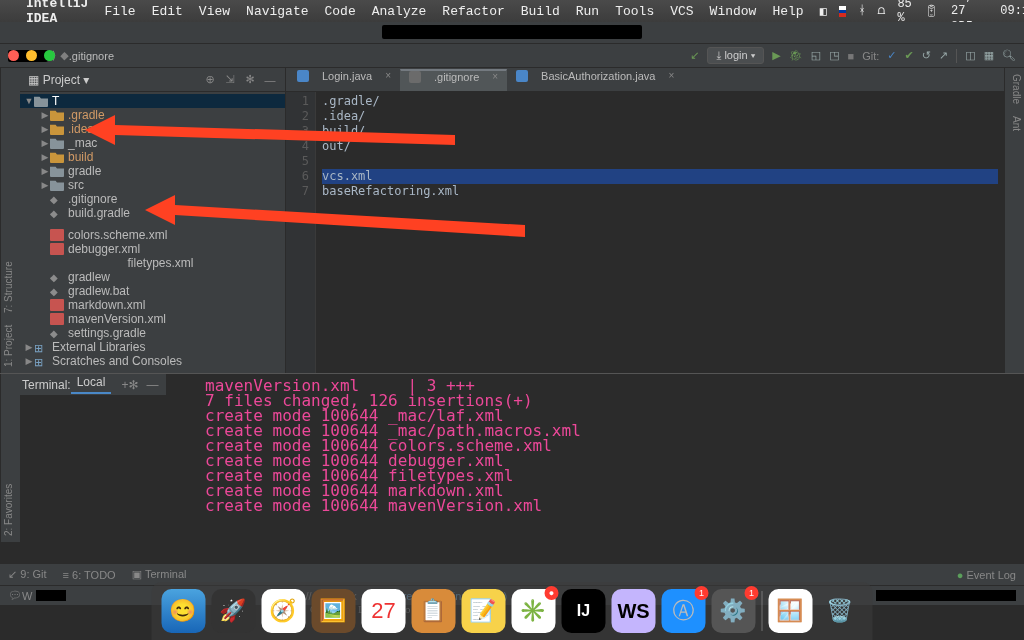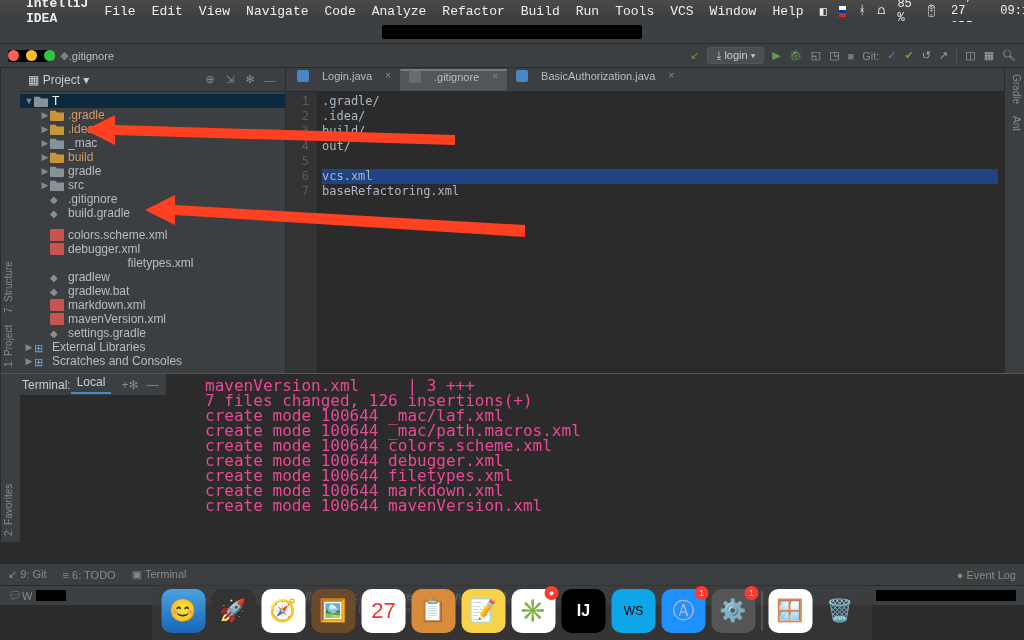--- a/index.html
+++ b/index.html
@@ -334,19 +334,19 @@
 <div class="dock">
   <div class="app" style="background:linear-gradient(#4aa3df,#1866b7)">😊</div>
   <div class="app" style="background:#333">🚀</div>
   <div class="app" style="background:#fff">🧭</div>
   <div class="app" style="background:#6b4a2b">🖼️</div>
   <div class="app" style="background:#fff;color:#e33">27</div>
   <div class="app" style="background:#d88b3a">📋</div>
   <div class="app" style="background:#f7d24a">📝</div>
   <div class="app" style="background:#fff">✳️<span class="badge">●</span></div>
   <div class="app" style="background:#000;color:#fff;font-weight:bold;font-size:16px">IJ</div>
-  <div class="app" style="background:#0ea5e9;color:#000;font-weight:normal;font-size:12px">WS</div>
+  <div class="app" style="background:#c4b5fd;color:#000;font-weight:bold;font-size:20px">WS</div>
   <div class="app" style="background:#1e90ff">Ⓐ<span class="badge">1</span></div>
   <div class="app" style="background:#555">⚙️<span class="badge">1</span></div>
   <div style="width:1px;height:40px;background:rgba(255,255,255,0.3)"></div>
   <div class="app" style="background:#fff">🪟</div>
   <div class="app" style="background:transparent">🗑️</div>
 </div>
 
 </body></html>

